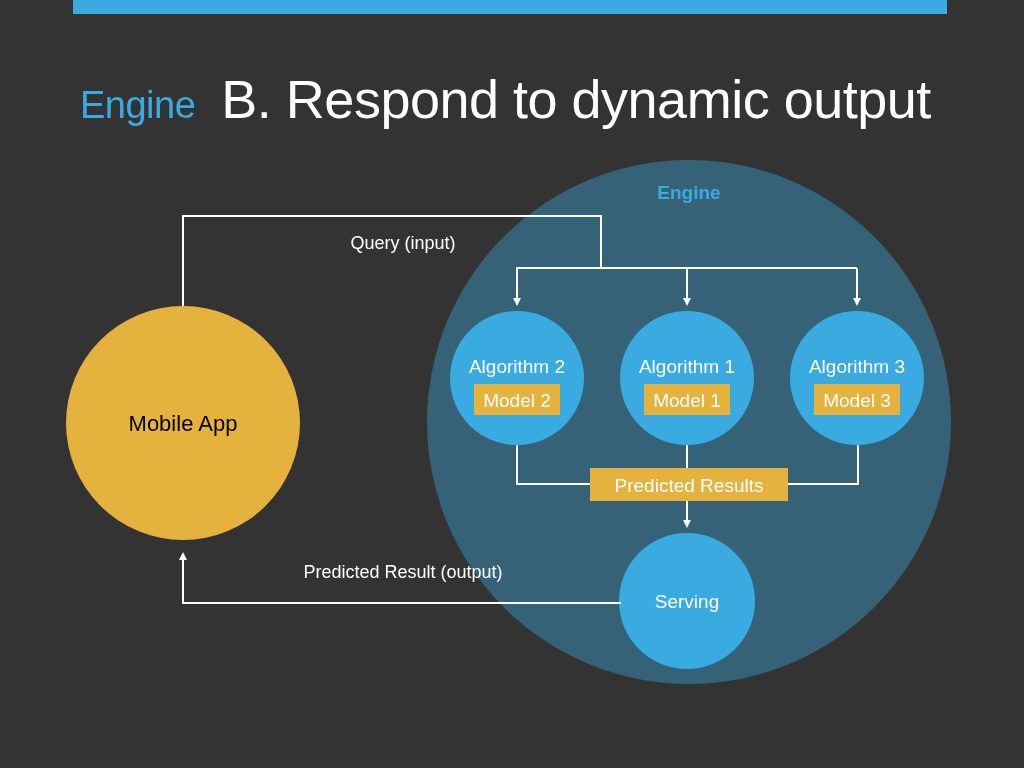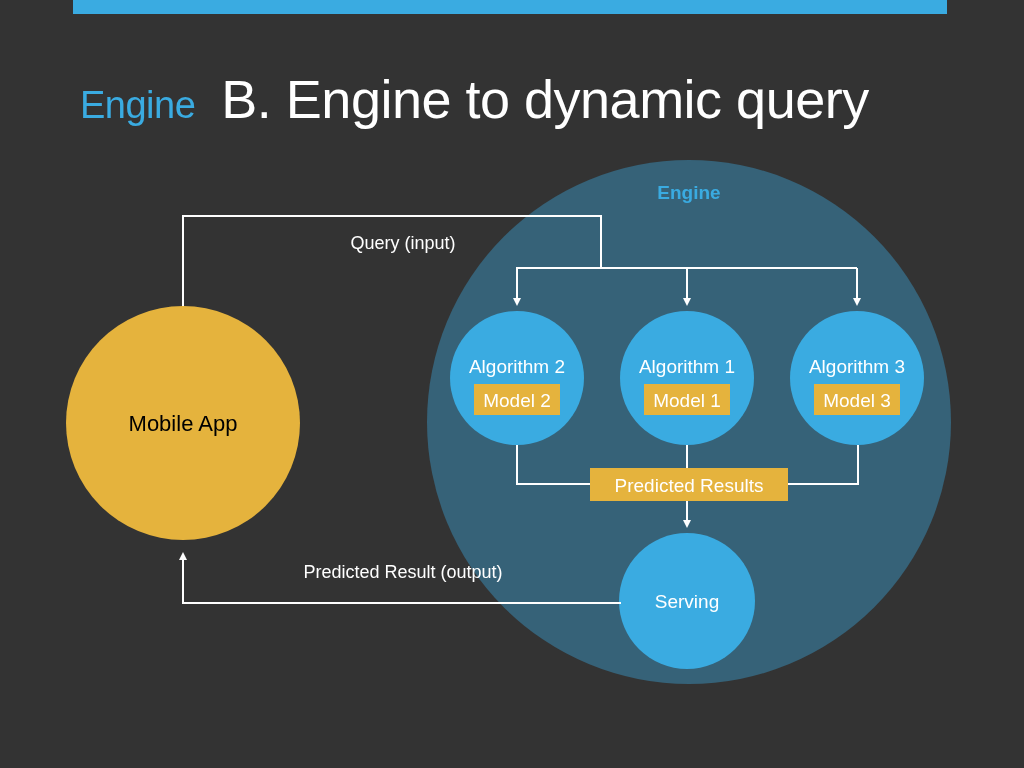--- a/index.html
+++ b/index.html
@@ -27,21 +27,21 @@
     svg.diagram { position: absolute; left: 0; top: 0; }
     .lbl { font-family: "Liberation Sans", sans-serif; }
   </style>
 </head>
 <body>
 
 <div class="top-bar"></div>
 
 <div class="title-row">
   <span class="title-tag">Engine</span>
-  <span class="title-main">B. Engine to dynamic query</span>
+  <span class="title-main">B. Respond to dynamic output</span>
 </div>
 
 <svg class="diagram" width="1024" height="768" viewBox="0 0 1024 768">
   <defs>
     <marker id="arrow" markerWidth="8" markerHeight="8" refX="4" refY="4" orient="auto" markerUnits="userSpaceOnUse">
       <path d="M0,0 L8,4 L0,8 Z" fill="#FFFFFF"></path>
     </marker>
   </defs>
 
   <circle cx="689" cy="422" r="262" fill="#366278"></circle>

